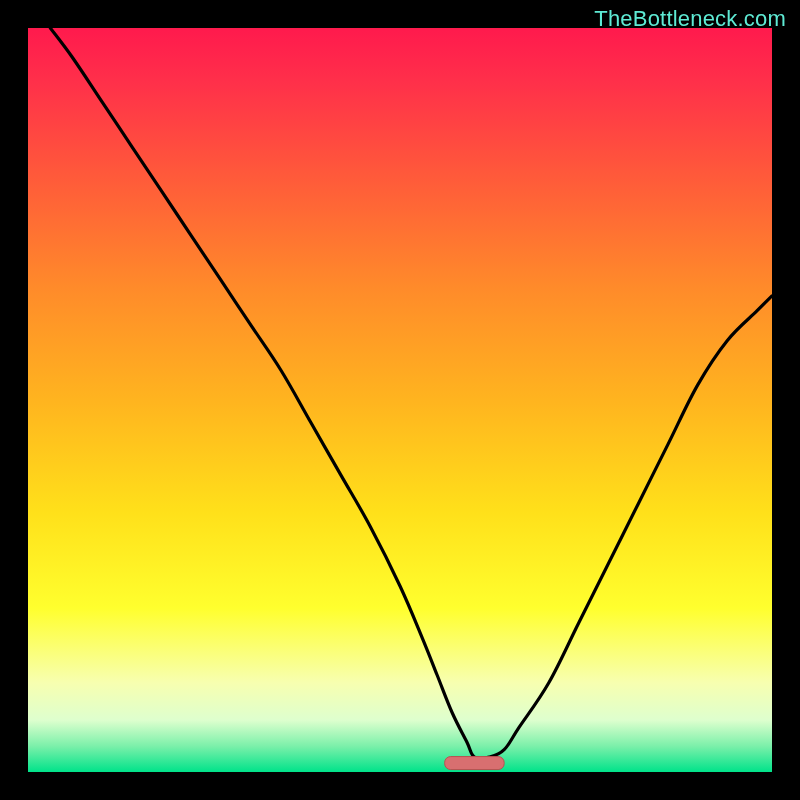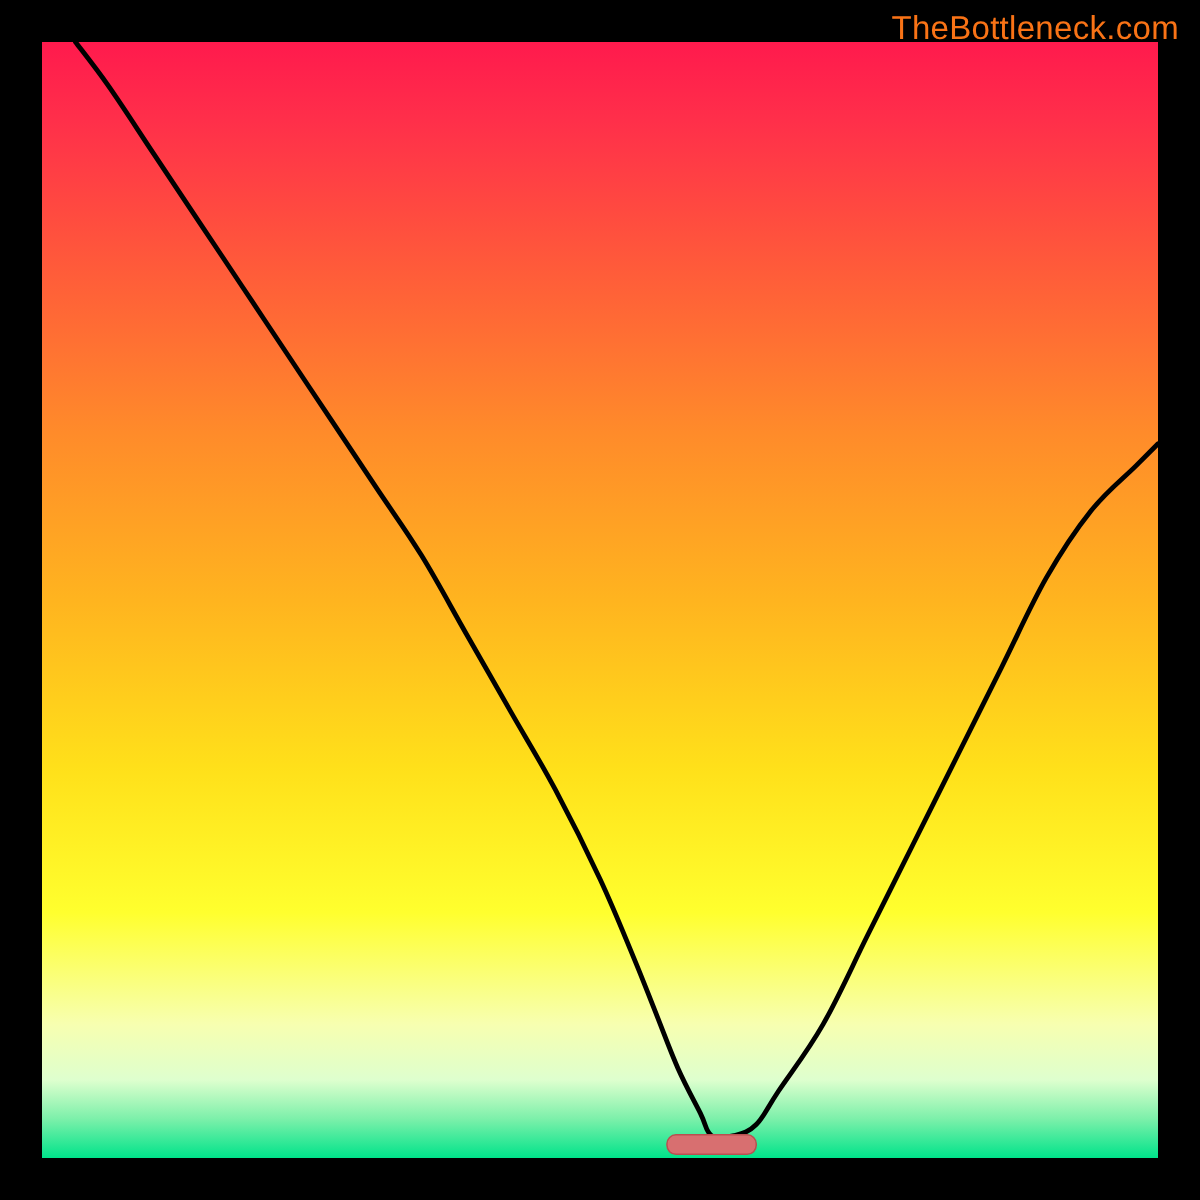--- a/index.html
+++ b/index.html
@@ -16,21 +16,21 @@
     left: 0;
     top: 0;
     width: 800px;
     height: 800px;
     background: #000;
   }
   .watermark {
     position: absolute;
     top: 6px;
     right: 14px;
-    color: #f97316;
+    color: #5eead4;
     font-size: 22px;
     font-weight: 500;
     letter-spacing: 0.2px;
     user-select: none;
     text-align: right;
   }
   .plot-wrap {
     position: absolute;
     left: 28px;
     top: 28px;

